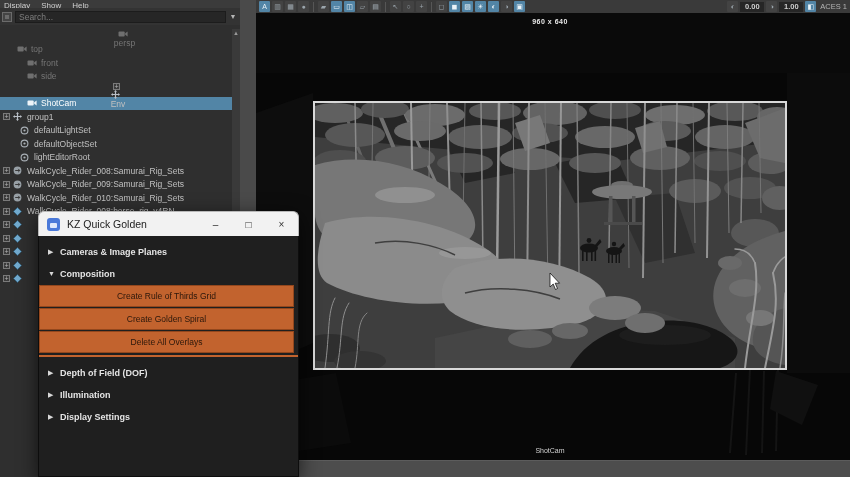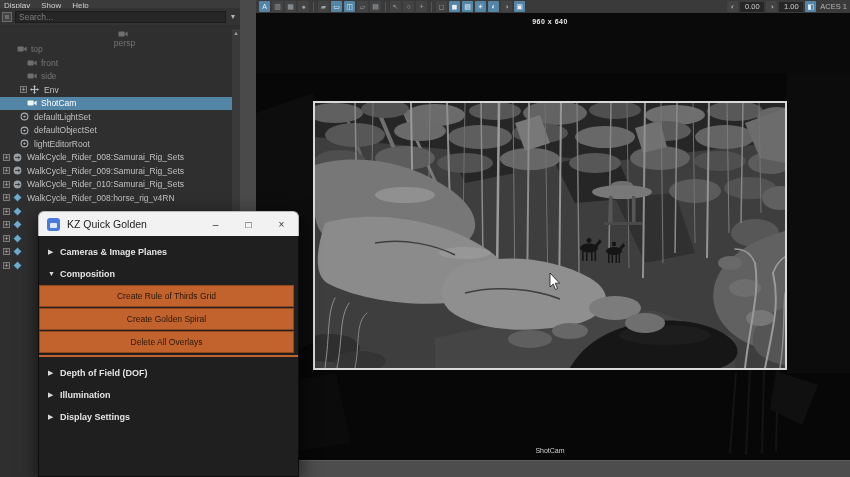--- a/index.html
+++ b/index.html
@@ -38,21 +38,21 @@
 
   
   #viewport { position:absolute; left:256px; top:0; width:594px; height:477px; }
   #vp-toolbar { height:13px; background:#3a3a3a; display:flex; align-items:center; gap:2px; padding:0 3px; }
   .tb-icon { width:11px; height:11px; font-size:7px; line-height:11px; text-align:center; color:#9aa4ab;
     background:#434343; border-radius:1px; flex:none; cursor:default; }
   .tb-icon.active { background:#5285a6; color:#eaf2f7; }
   .tb-sep { width:1px; height:10px; background:#2a2a2a; border-right:1px solid #565656; margin:0 2px; flex:none; }
   .tb-spacer { flex:1; }
   .tb-field { height:10px; line-height:10px; min-width:24px; background:#262626; color:#cfcfcf; font-size:7.5px;
-    padding:0 3px; text-align:center; flex:none; }
+    padding:0 3px; text-align:center; flex:none;font-weight:bold; }
   .tb-label { color:#b5b5b5; font-size:7.5px; margin-left:2px; white-space:nowrap; overflow:hidden; max-width:30px; flex:none; }
 
   #vp-canvas { position:absolute; left:0; top:13px; width:594px; height:447px; background:#070707; overflow:hidden; }
   #gate { position:absolute; left:57px; top:88px; width:474px; height:269px; border:2px solid #d9d9d9; background:#3e3e3e; }
   #res-label { position:absolute; top:5px; left:57px; width:474px; text-align:center; color:#e9e9e9;
     font-size:7px; font-weight:bold; letter-spacing:.5px; }
   #cam-label { position:absolute; bottom:6px; left:57px; width:474px; text-align:center; color:#d2d2d2; font-size:7px; }
   #vp-bottom { position:absolute; left:0; bottom:0; width:594px; height:17px; background:#4d4d4d; border-top:1px solid #5c5c5c; }
 
   
@@ -123,38 +123,47 @@
         <div class="o-row" style="padding-left: 17px;">
           <span class="exp-sp"></span>
           <span class="o-ic">
             <svg width="10" height="8" viewBox="0 0 10 8">
               <rect x="0.5" y="1.5" width="6.2" height="5" rx="1" fill="#6f6f6f"></rect>
               <path d="M7.2 3.2 L9.6 1.6 V6.4 L7.2 4.8 Z" fill="#6f6f6f"></path>
             </svg>
           </span>
           <span class="o-lab dim">side</span>
         </div>
-        <div class="o-row" style="padding-left: 20px;">
+        <div class="o-row" style="padding-left: 4px; flex-direction: column;">
           <span class="exp">+</span>
           <span class="o-ic">
             <svg width="9" height="9" viewBox="0 0 9 9">
               <path d="M4.5 0 L6 1.8 H5.1 V3.9 H7.2 V3 L9 4.5 L7.2 6 V5.1 H5.1 V7.2 H6 L4.5 9 L3 7.2 H3.9 V5.1 H1.8 V6 L0 4.5 L1.8 3 V3.9 H3.9 V1.8 H3 Z" fill="#b9bfc6"></path>
             </svg>
           </span>
           <span class="o-lab">Env</span>
         </div>
         <div class="o-row sel" style="padding-left: 17px;">
           <span class="exp-sp"></span>
           <span class="o-ic">
             <svg width="10" height="8" viewBox="0 0 10 8">
               <rect x="0.5" y="1.5" width="6.2" height="5" rx="1" fill="#eef4f8"></rect>
               <path d="M7.2 3.2 L9.6 1.6 V6.4 L7.2 4.8 Z" fill="#eef4f8"></path>
             </svg>
           </span>
           <span class="o-lab">ShotCam</span>
+        </div>
+        <div class="o-row" style="padding-left: 3px;">
+          <span class="exp">+</span>
+          <span class="o-ic">
+            <svg width="9" height="9" viewBox="0 0 9 9">
+              <path d="M4.5 0 L6 1.8 H5.1 V3.9 H7.2 V3 L9 4.5 L7.2 6 V5.1 H5.1 V7.2 H6 L4.5 9 L3 7.2 H3.9 V5.1 H1.8 V6 L0 4.5 L1.8 3 V3.9 H3.9 V1.8 H3 Z" fill="#b9bfc6"></path>
+            </svg>
+          </span>
+          <span class="o-lab">group1</span>
         </div>
         <div class="o-row" style="padding-left: 10px;">
           <span class="exp-sp"></span>
           <span class="o-ic">
             <svg width="9" height="9" viewBox="0 0 9 9">
               <circle cx="4.5" cy="4.5" r="3.4" fill="none" stroke="#a9b0b6" stroke-width="1.1"></circle>
               <circle cx="4.5" cy="4.5" r="1.1" fill="#a9b0b6"></circle>
             </svg>
           </span>
           <span class="o-lab">defaultLightSet</span>

